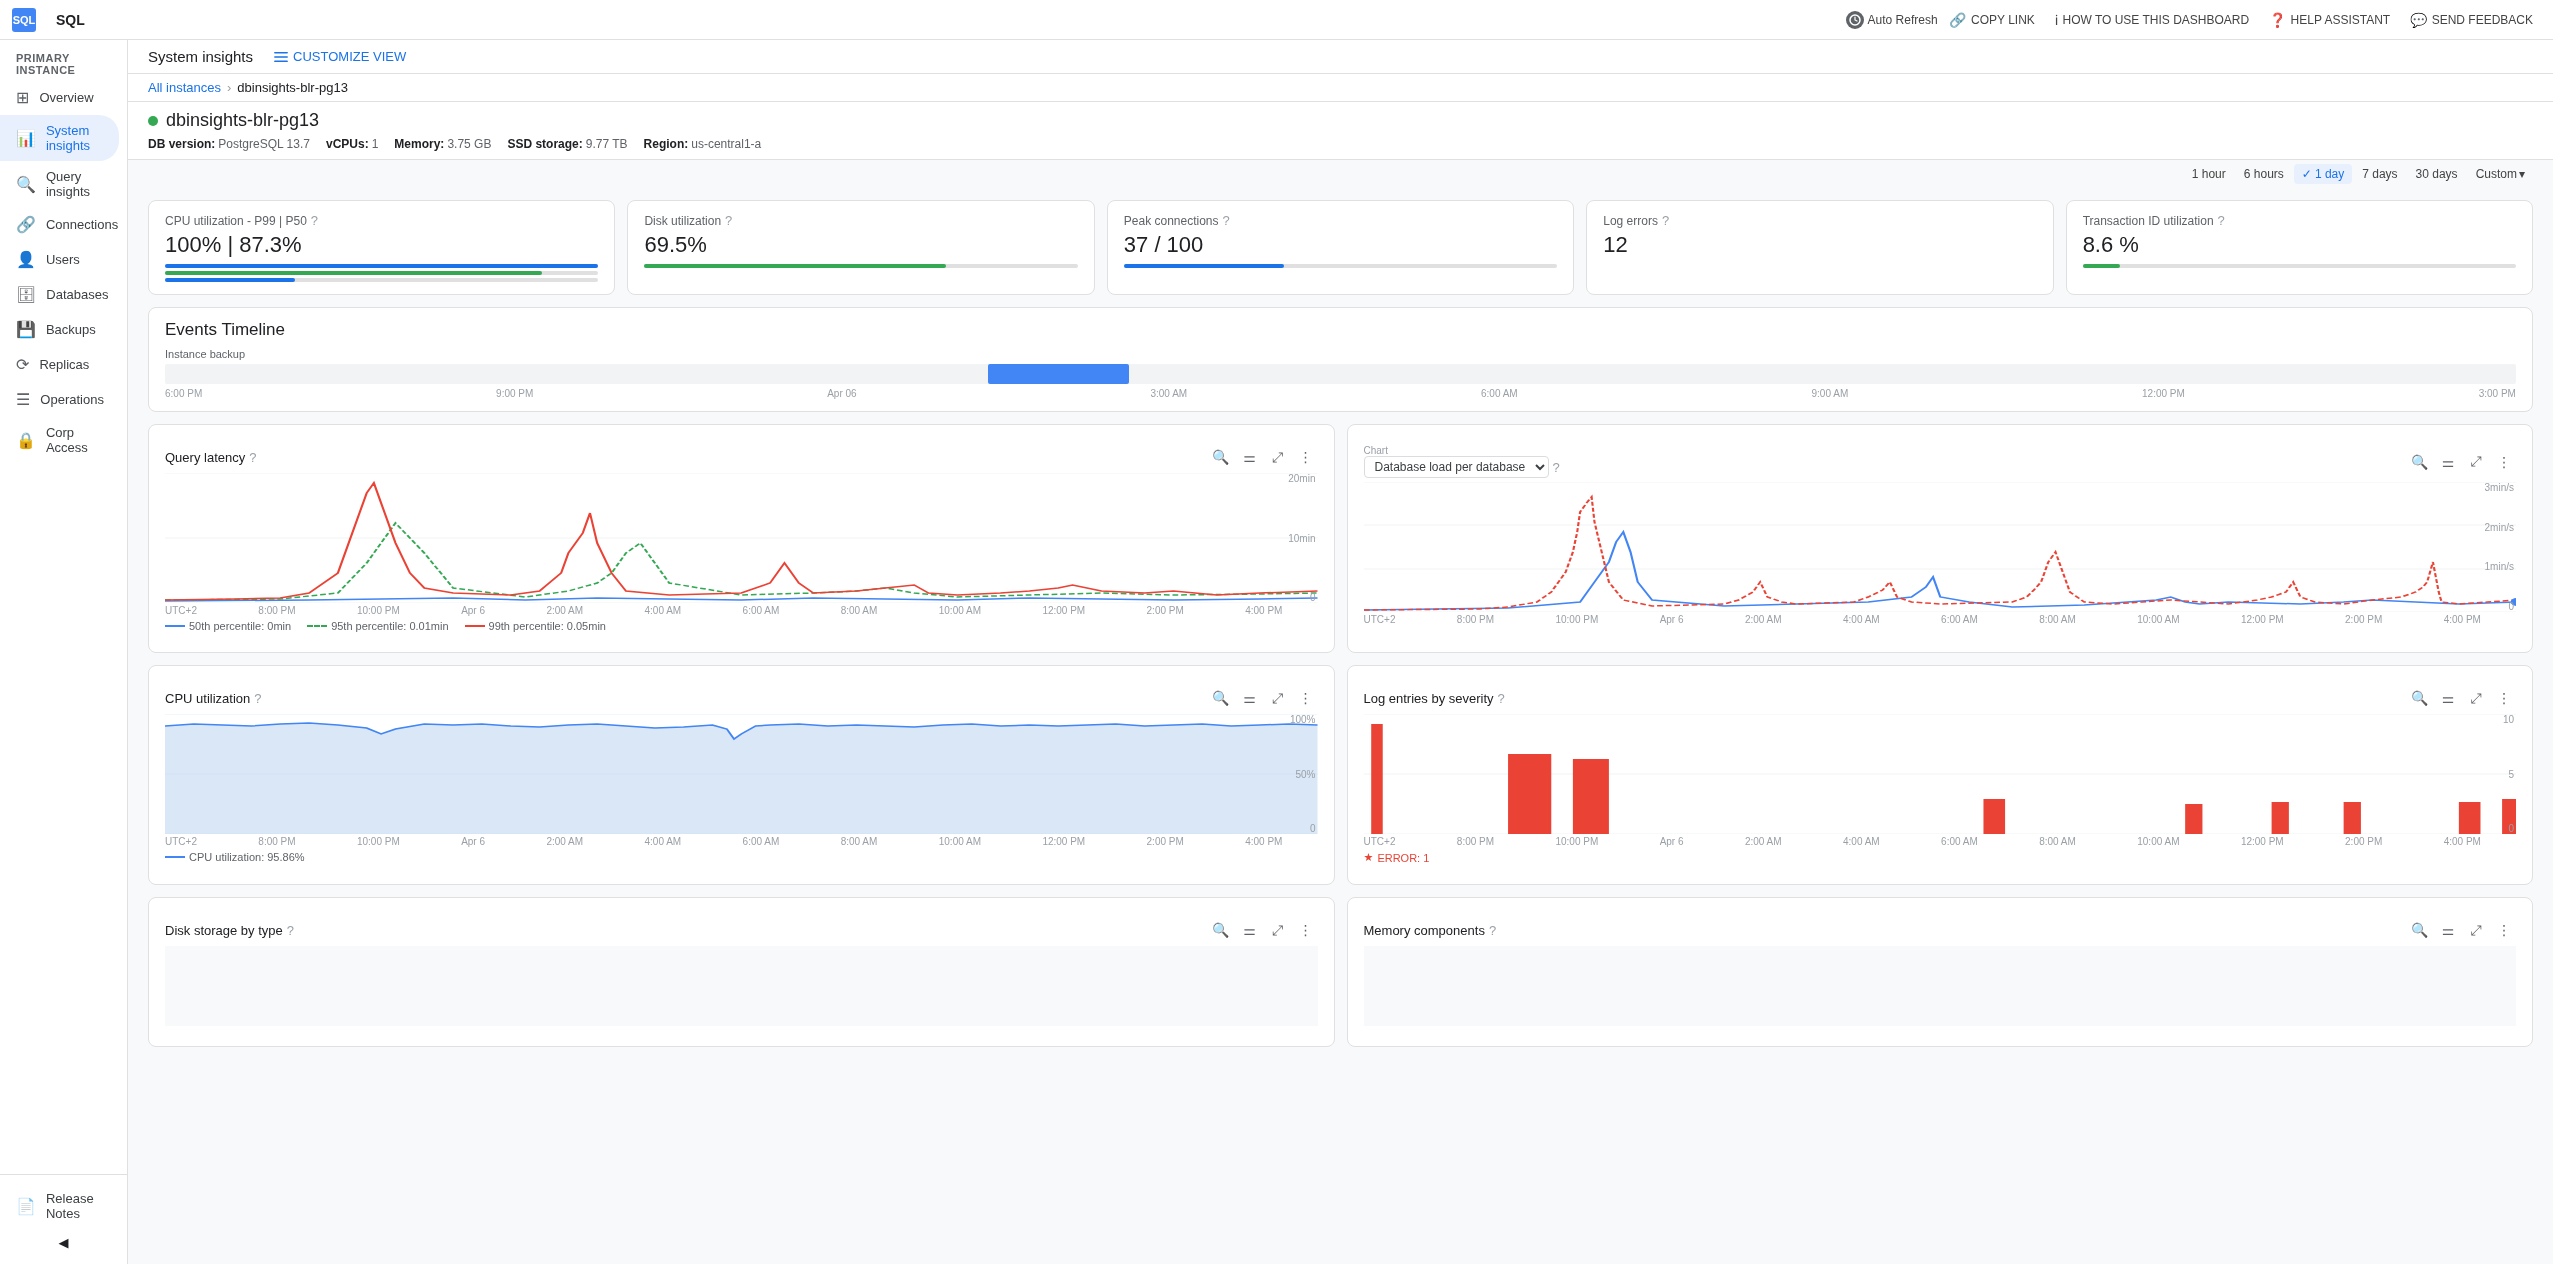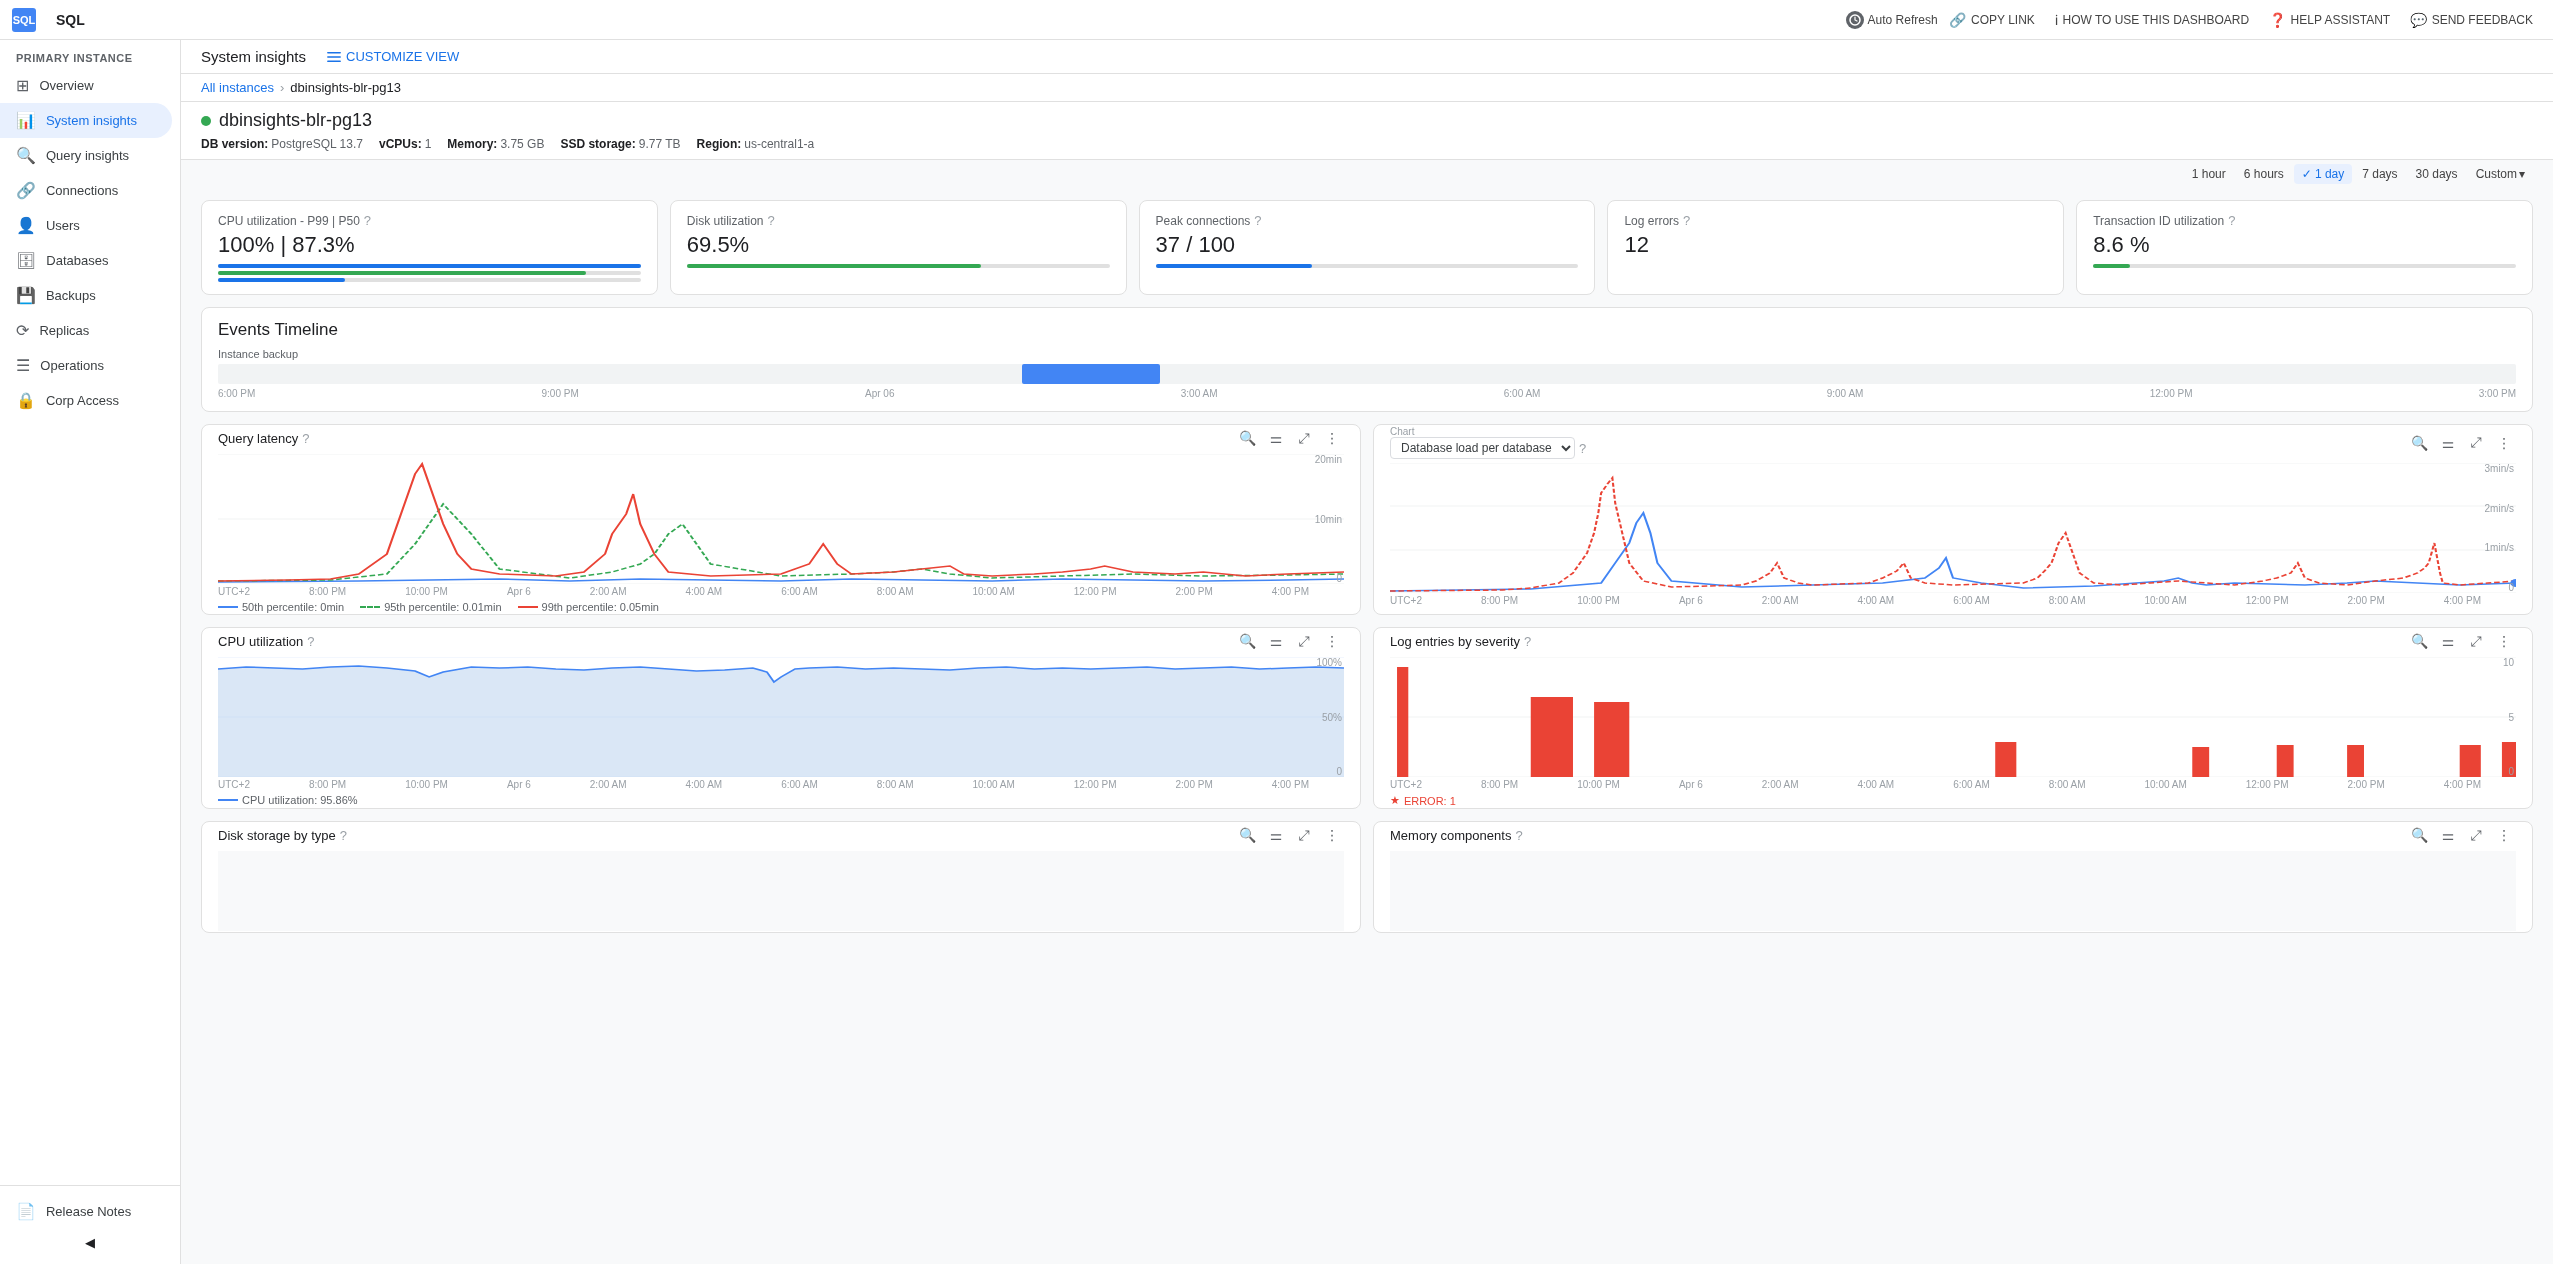--- a/index.html
+++ b/index.html
@@ -12,21 +12,21 @@
     .topbar-right { margin-left: auto; display: flex; align-items: center; gap: 4px; }
     .topbar-btn { display: flex; align-items: center; gap: 4px; padding: 4px 8px; border-radius: 4px; cursor: pointer; font-size: 12px; color: #444; border: none; background: none; }
     .topbar-btn .icon { font-size: 14px; }
     .topbar-auto-refresh { display: flex; align-items: center; gap: 4px; font-size: 12px; color: #444; }
     .auto-refresh-dot { width: 18px; height: 18px; background: #5f6368; border-radius: 50%; display: flex; align-items: center; justify-content: center; }
 
     
     .main-layout { display: flex; flex: 1; overflow: hidden; }
 
     
-    .sidebar { width: 181px; background: #fff; border-right: 1px solid #e0e0e0; display: flex; flex-direction: column; flex-shrink: 0; overflow-y: auto; }
+    .sidebar { width: 128px; background: #fff; border-right: 1px solid #e0e0e0; display: flex; flex-direction: column; flex-shrink: 0; overflow-y: auto; }
     .sidebar-section-label { font-size: 11px; font-weight: 600; color: #5f6368; padding: 12px 16px 4px; letter-spacing: 0.5px; }
     .sidebar-item { display: flex; align-items: center; gap: 10px; padding: 8px 16px; cursor: pointer; font-size: 13px; color: #3c4043; border-radius: 0 20px 20px 0; margin-right: 8px; }
     .sidebar-item.active { background: #e8f0fe; color: #1a73e8; font-weight: 500; }
     .sidebar-item .si-icon { font-size: 16px; color: #5f6368; }
     .sidebar-item.active .si-icon { color: #1a73e8; }
     .sidebar-bottom { margin-top: auto; border-top: 1px solid #e0e0e0; padding: 8px 0; }
     .sidebar-collapse { display: flex; align-items: center; justify-content: center; padding: 6px; cursor: pointer; }
 
     
     .content { flex: 1; overflow-y: auto; padding: 0; background: #f8f9fa; }
@@ -54,21 +54,21 @@
     .metric-bar-fill { height: 100%; border-radius: 2px; background: #1a73e8; position: absolute; top: 0; left: 0; }
     .metric-bar-fill.green { background: #34a853; }
     .help-icon { color: #9aa0a6; font-size: 13px; cursor: pointer; }
 
     
     .section { background: #fff; border: 1px solid #e0e0e0; border-radius: 8px; margin: 0 20px 12px; }
     .section-title { font-size: 17px; font-weight: 500; color: #202124; padding: 12px 16px 8px; }
 
     
     .charts-row { display: flex; gap: 12px; padding: 0 20px 12px; }
-    .chart-card { background: #fff; border: 1px solid #e0e0e0; border-radius: 8px; flex: 1; min-width: 0; padding: 1px 16px; }
+    .chart-card { background: #fff; border: 1px solid #e0e0e0; border-radius: 8px; flex: 1; min-width: 0; padding: 20px 16px; }
     .chart-header { display: flex; align-items: center; justify-content: space-between; margin-bottom: 4px; }
     .chart-title { font-size: 13px; font-weight: 500; color: #202124; display: flex; align-items: center; gap: 4px; }
     .chart-actions { display: flex; align-items: center; gap: 4px; }
     .chart-action-btn { width: 24px; height: 24px; display: flex; align-items: center; justify-content: center; cursor: pointer; color: #5f6368; border-radius: 4px; border: none; background: none; font-size: 14px; }
     .chart-area { height: 130px; position: relative; overflow: hidden; background: #fff; }
     .chart-y-labels { position: absolute; right: 0; top: 0; bottom: 0; width: 35px; display: flex; flex-direction: column; justify-content: space-between; font-size: 10px; color: #9aa0a6; text-align: right; padding: 0 2px; }
     .chart-x-labels { display: flex; justify-content: space-between; font-size: 10px; color: #9aa0a6; margin-top: 2px; }
     .chart-legend { display: flex; gap: 16px; font-size: 11px; color: #5f6368; margin-top: 4px; flex-wrap: wrap; }
     .legend-item { display: flex; align-items: center; gap: 4px; }
     .legend-line { width: 20px; height: 2px; }

